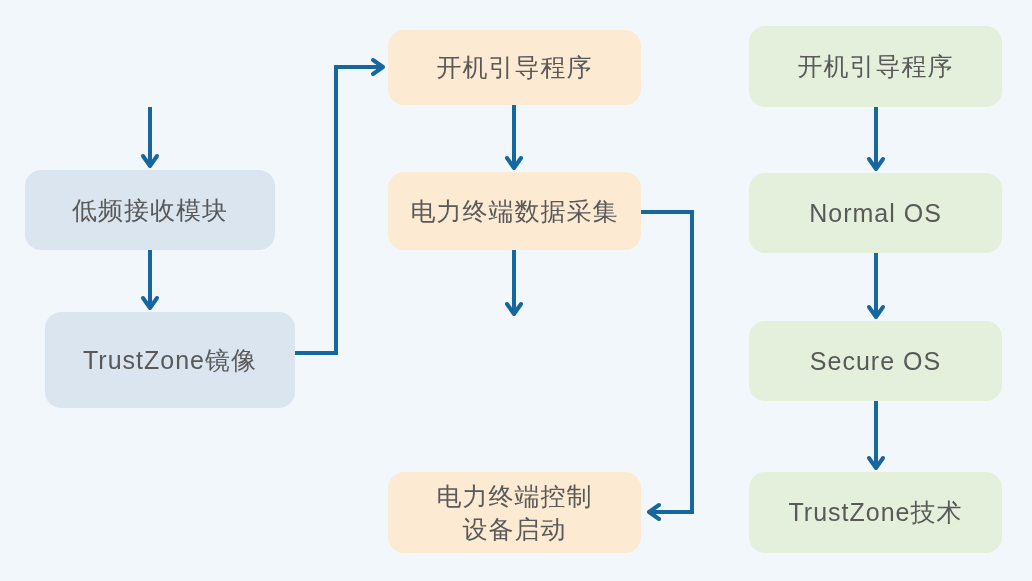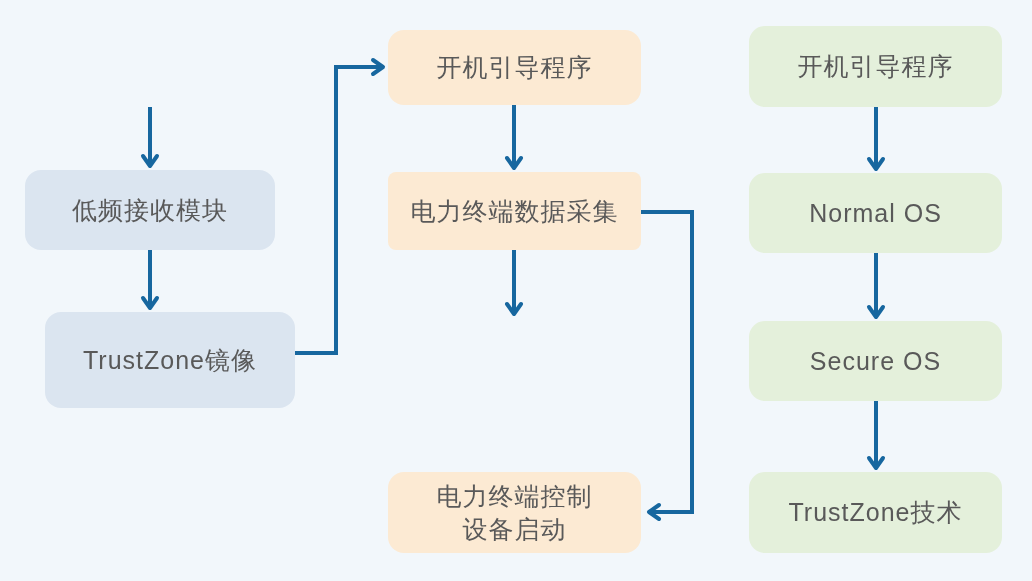--- a/index.html
+++ b/index.html
@@ -60,21 +60,21 @@
   .fill-green { background: var(--box-green); }
 
   .col1 { left: 25px;  width: 250px; }
   .col2 { left: 388px; width: 253px; }
   .col3 { left: 749px; width: 253px; }
 
   .b1  { top: 27px;  height: 80px; }
   .b2  { top: 170px; height: 80px; }
   .b3  { top: 312px; height: 96px; margin-left: 20px; }
   .b4  { top: 30px;  height: 75px; }
-  .b5  { top: 172px; height: 78px; border-radius: 8px; }
+  .b5  { top: 172px; height: 78px; }
   .b6  { top: 318px; height: 82px; }
   .b7  { top: 472px; height: 81px; font-family: Liberation Serif, serif; }
   .b8  { top: 26px;  height: 81px; }
   .b9  { top: 173px; height: 80px; }
   .b10 { top: 321px; height: 80px; }
   .b11 { top: 472px; height: 81px; }
 </style>
 </head>
 <body>
 

